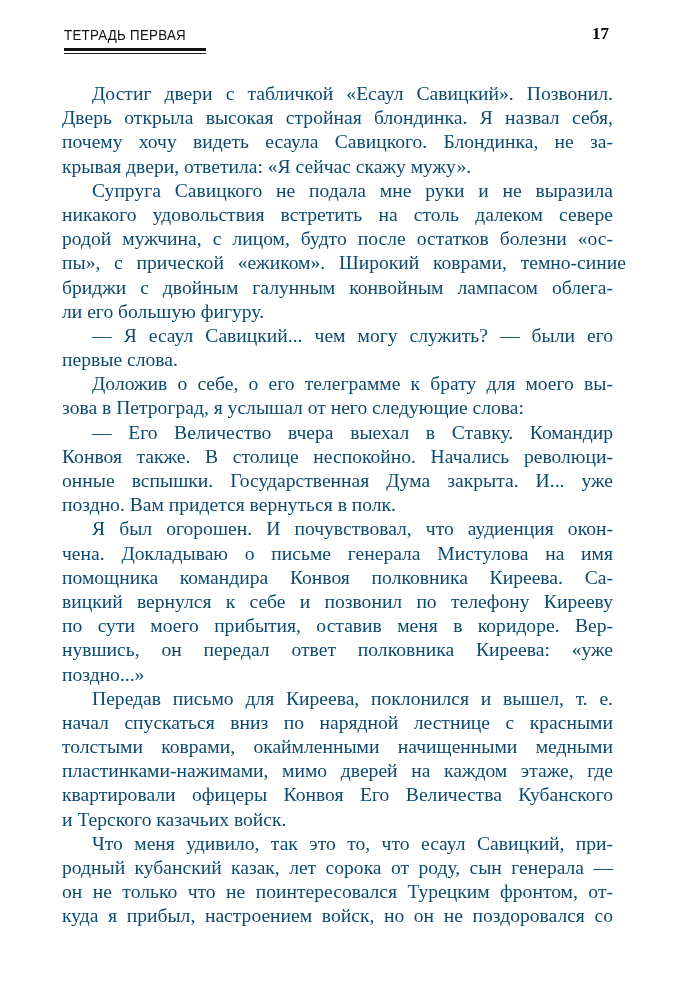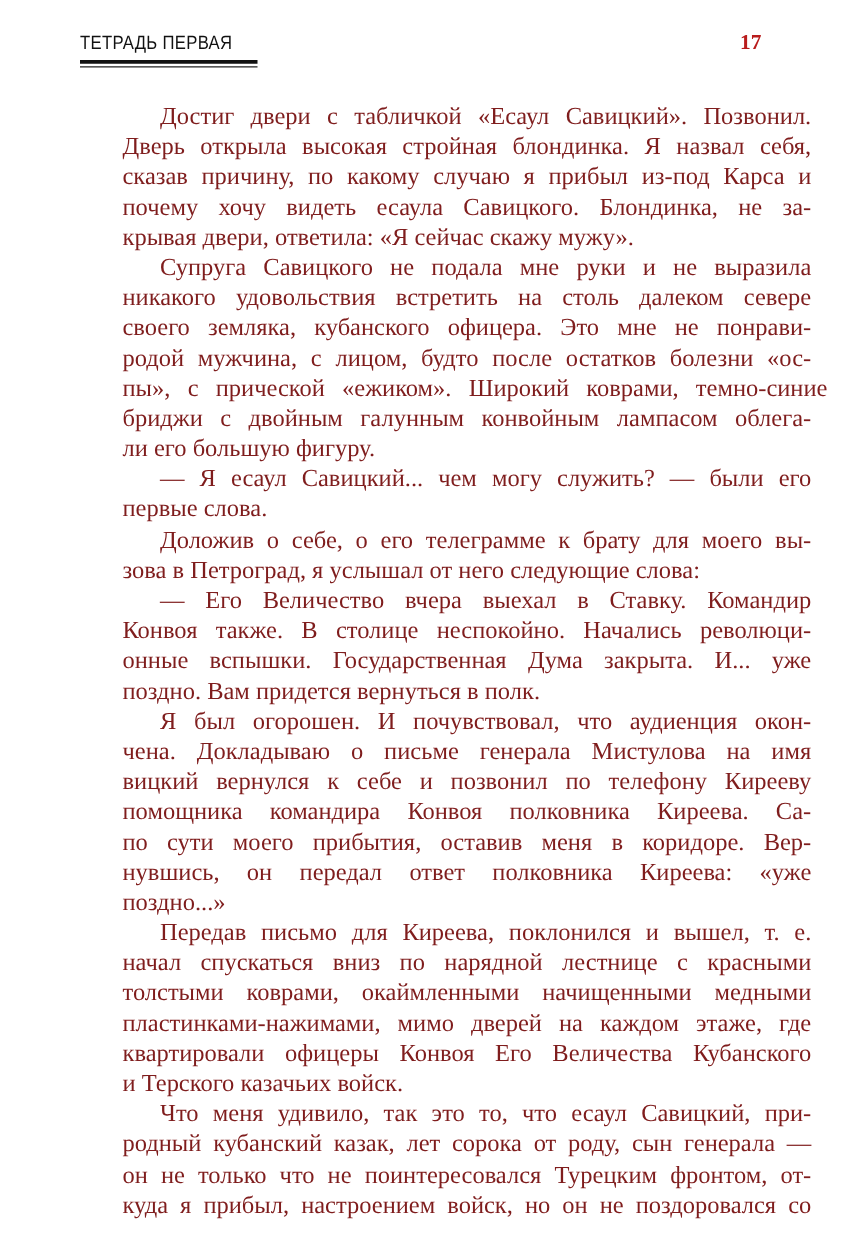--- a/index.html
+++ b/index.html
@@ -2,62 +2,60 @@
 <html><head>
 <meta charset="utf-8">
 <style>
   html, body { margin: 0; padding: 0; background: #ffffff; }
   body { width: 674px; height: 1000px; position: relative; overflow: hidden; }
   .page { position: absolute; left: 0; top: 0; width: 618px; height: 1000px; background: #fff; color: #111; }
   .running-head { position: absolute; left: 64px; top: 26px; width: 142px; }
   .running-title { font-family: "Liberation Sans", "DejaVu Sans", sans-serif; font-size: 15.5px; letter-spacing: 0.3px; color: #111; white-space: nowrap; line-height: 18px; display: block; transform: scaleX(0.86); transform-origin: left; }
   .rule-thick { position: absolute; left: 0; top: 22px; width: 142px; height: 3px; background: #111; }
   .rule-thin { position: absolute; left: 0; top: 27px; width: 142px; height: 1px; background: #222; }
-  .page-number { position: absolute; left: 592px; top: 24px; font-family: "Liberation Serif", "DejaVu Serif", serif; font-weight: bold; font-size: 17px; color: #b91c1c; }
-  .body-text { position: absolute; left: 62px; top: 82px; width: 551px; font-family: "Liberation Serif", "DejaVu Serif", serif; font-size: 19.6px; line-height: 24.2px; color: #7f1d1d; text-align: justify; hyphens: manual; margin-left: 36px; }
+  .page-number { position: absolute; left: 592px; top: 24px; font-family: "Liberation Serif", "DejaVu Serif", serif; font-weight: bold; font-size: 17px; color: #000000; }
+  .body-text { position: absolute; left: 62px; top: 82px; width: 551px; font-family: "Liberation Serif", "DejaVu Serif", serif; font-size: 19.6px; line-height: 24.2px; color: #0c4a6e; text-align: justify; hyphens: manual; }
   .line { display: block; white-space: nowrap; text-align: justify; text-align-last: justify; height: 24.2px; }
   .line.indent { padding-left: 30px; }
   .line.last { text-align-last: left; }
 </style>
 </head>
 <body>
 
 <div class="page">
   <div class="running-head">
     <span class="running-title">ТЕТРАДЬ ПЕРВАЯ</span>
     <div class="rule-thick"></div>
     <div class="rule-thin"></div>
   </div>
   <div class="page-number">17</div>
 
   <div class="body-text" id="body-text">
       <span class="line indent" style="display: block; word-spacing: 8.15625px;">Достиг двери с табличкой «Есаул Савицкий». Позвонил.</span>
       <span class="line" style="display: block; word-spacing: 7.44866px;">Дверь открыла высокая стройная блондинка. Я назвал себя,</span>
-      <span class="line" style="display: block; word-spacing: 5.99132px;">сказав причину, по какому случаю я прибыл из-под Карса и</span>
       <span class="line" style="display: block; word-spacing: 11.3638px;">почему хочу видеть есаула Савицкого. Блондинка, не за-</span>
       <span class="line last" style="display: block;">крывая двери, ответила: «Я сейчас скажу мужу».</span>
       <span class="line indent" style="display: block; word-spacing: 8.85156px;">Супруга Савицкого не подала мне руки и не выразила</span>
       <span class="line" style="display: block; word-spacing: 11.2682px;">никакого удовольствия встретить на столь далеком севере</span>
-      <span class="line" style="display: block; word-spacing: 9.60045px;">своего земляка, кубанского офицера. Это мне не понрави-</span>
       <span class="line" style="display: block; word-spacing: 6.10156px;">родой мужчина, с лицом, будто после остатков болезни «ос-</span>
       <span class="line" style="display: block; word-spacing: 8.85938px;">пы», с прической «ежиком». Широкий коврами, темно-синие</span>
       <span class="line" style="display: block; word-spacing: 9.0651px;">бриджи с двойным галунным конвойным лампасом облега-</span>
       <span class="line last" style="display: block;">ли его большую фигуру.</span>
       <span class="line indent" style="display: block; word-spacing: 7.1441px;">— Я есаул Савицкий... чем могу служить? — были его</span>
       <span class="line last" style="display: block;">первые слова.</span>
       <span class="line indent" style="display: block; word-spacing: 5.26562px;">Доложив о себе, о его телеграмме к брату для моего вы-</span>
       <span class="line last" style="display: block;">зова в Петроград, я услышал от него следующие слова:</span>
       <span class="line indent" style="display: block; word-spacing: 11.7098px;">— Его Величество вчера выехал в Ставку. Командир</span>
       <span class="line" style="display: block; word-spacing: 9.72396px;">Конвоя также. В столице неспокойно. Начались революци-</span>
       <span class="line" style="display: block; word-spacing: 12.138px;">онные вспышки. Государственная Дума закрыта. И... уже</span>
       <span class="line last" style="display: block;">поздно. Вам придется вернуться в полк.</span>
       <span class="line indent" style="display: block; word-spacing: 9.20312px;">Я был огорошен. И почувствовал, что аудиенция окон-</span>
       <span class="line" style="display: block; word-spacing: 11.8527px;">чена. Докладываю о письме генерала Мистулова на имя</span>
+      <span class="line" style="display: block; word-spacing: 16.85px;">помощника командира Конвоя полковника Киреева. Са-</span>
       <span class="line" style="display: block; word-spacing: 9.33398px;">вицкий вернулся к себе и позвонил по телефону Кирееву</span>
-      <span class="line" style="display: block; word-spacing: 16.85px;">помощника командира Конвоя полковника Киреева. Са-</span>
       <span class="line" style="display: block; word-spacing: 10.4668px;">по сути моего прибытия, оставив меня в коридоре. Вер-</span>
       <span class="line" style="display: block; word-spacing: 16.9505px;">нувшись, он передал ответ полковника Киреева: «уже</span>
       <span class="line last" style="display: block;">поздно...»</span>
       <span class="line indent" style="display: block; word-spacing: 6.89258px;">Передав письмо для Киреева, поклонился и вышел, т. е.</span>
       <span class="line" style="display: block; word-spacing: 10.6027px;">начал спускаться вниз по нарядной лестнице с красными</span>
       <span class="line" style="display: block; word-spacing: 13.4102px;">толстыми коврами, окаймленными начищенными медными</span>
       <span class="line" style="display: block; word-spacing: 8.72135px;">пластинками-нажимами, мимо дверей на каждом этаже, где</span>
       <span class="line" style="display: block; word-spacing: 11.5906px;">квартировали офицеры Конвоя Его Величества Кубанского</span>
       <span class="line last" style="display: block;">и Терского казачьих войск.</span>
       <span class="line indent" style="display: block; word-spacing: 6.50694px;">Что меня удивило, так это то, что есаул Савицкий, при-</span>

